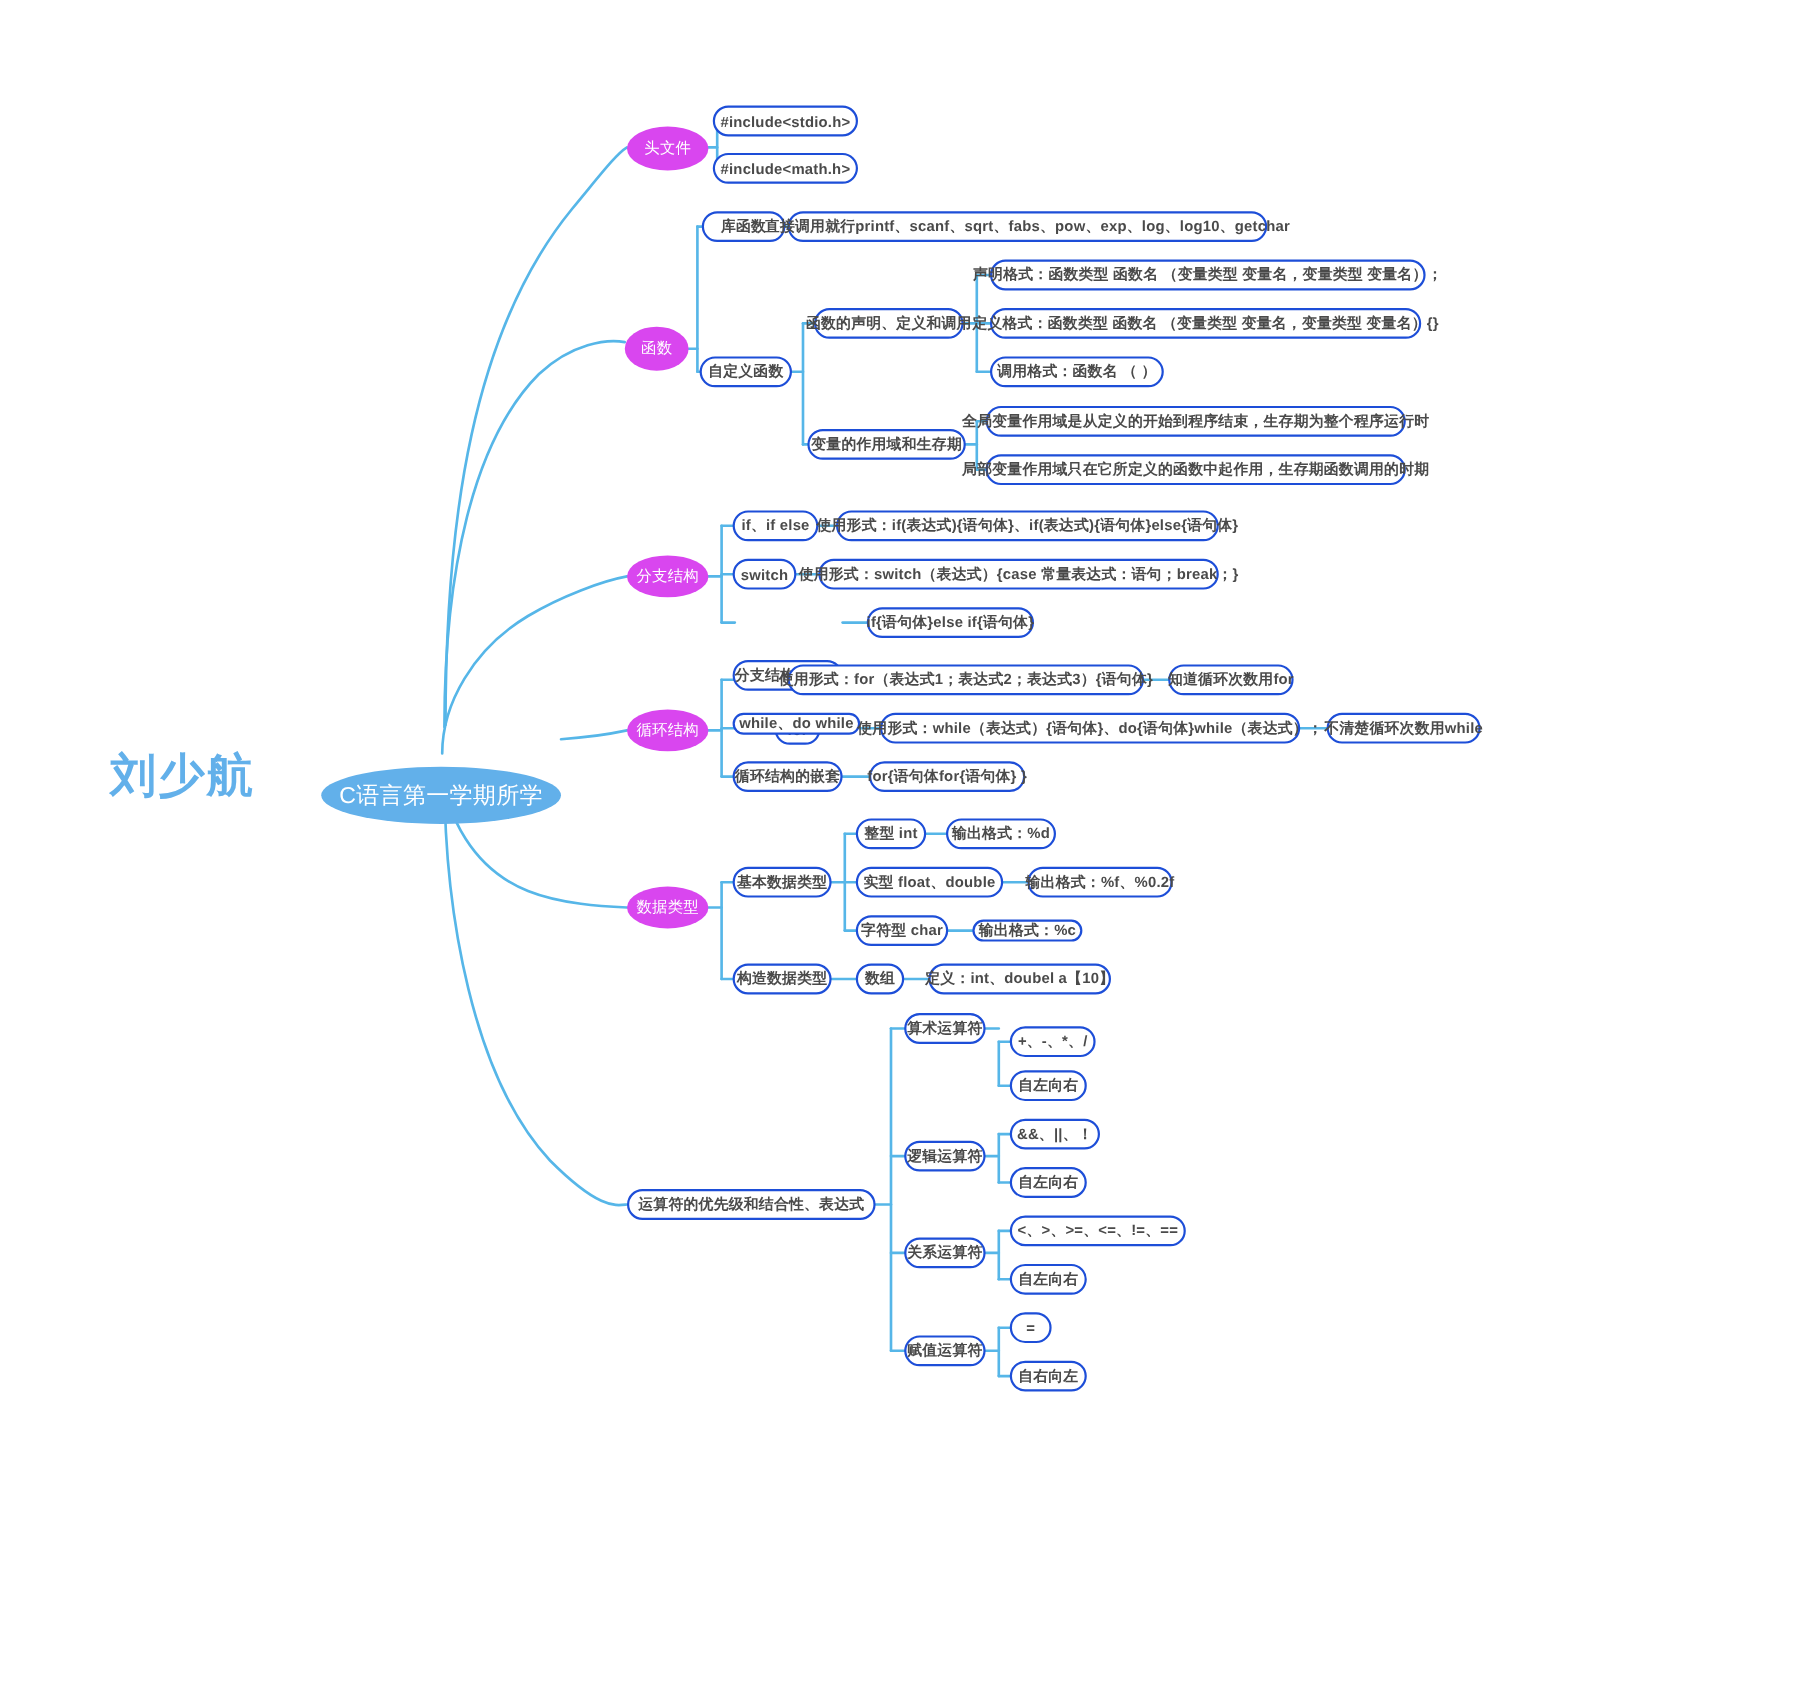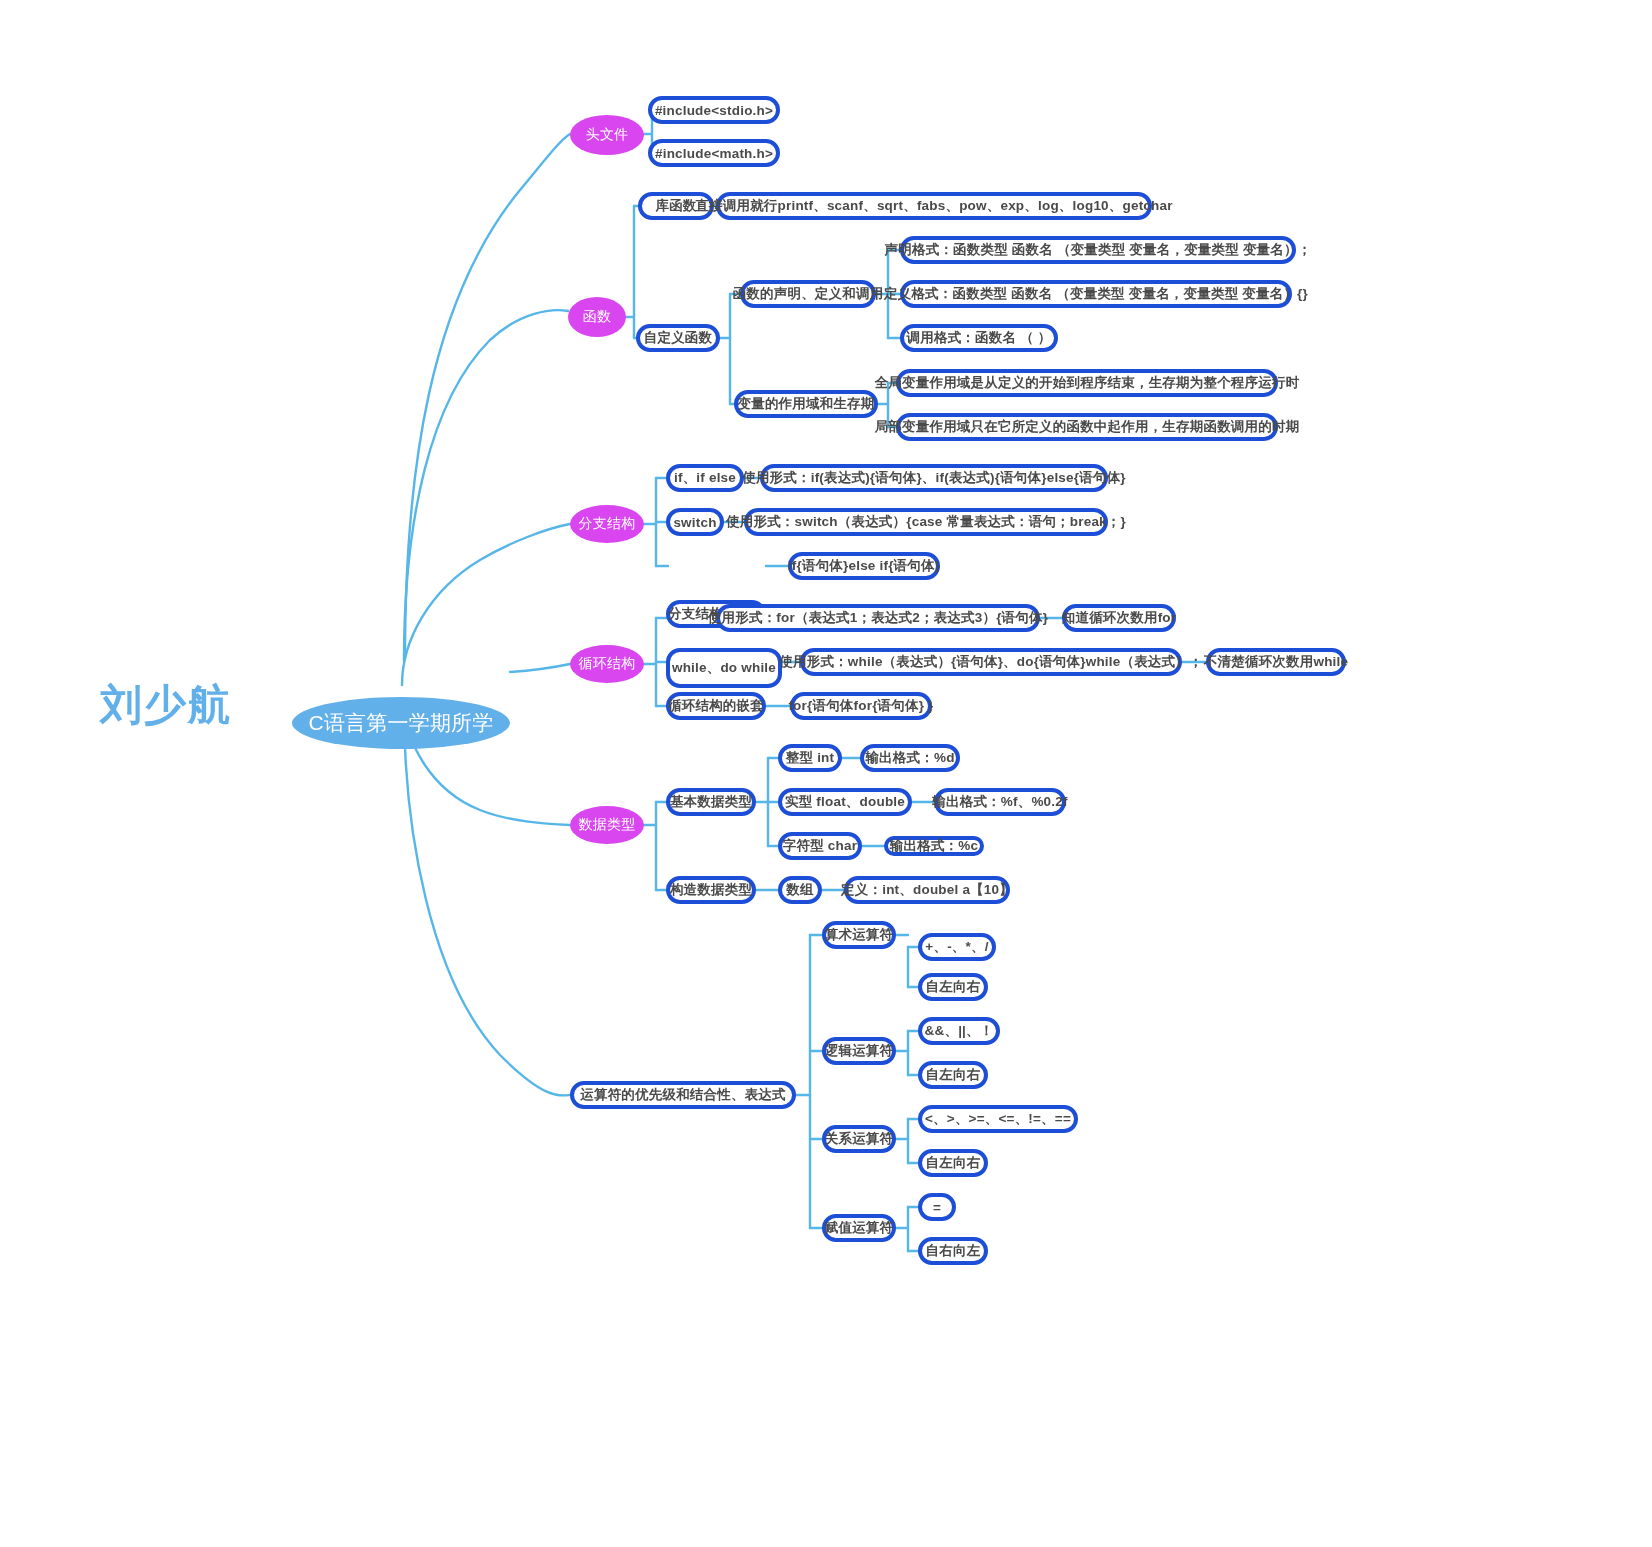--- a/index.html
+++ b/index.html
@@ -49,21 +49,21 @@
   .lvl1 {
     background: #d946ef;
     border-radius: 50%;
     color: #ffffff;
     font-size: 14px;
     font-weight: normal;
   }
   
   .pill {
     background: #ffffff;
-    border: 4px solid #1d4ed8;
+    border: 2px solid #1d4ed8;
     border-radius: 14px;
     font-size: 13.5px;
     padding: 0 10px;
   }
   .owner-label {
     position: absolute;
     color: #62b0ea;
     font-size: 42px;
     font-weight: bold;
     letter-spacing: 2px;
@@ -202,21 +202,21 @@
       <div class="node pill" style="left: 666px; top: 464px; width: 78px; height: 28px;">if、if else</div>
       <div class="node pill" style="left: 760px; top: 464px; width: 348px; height: 28px;">使用形式：if(表达式){语句体}、if(表达式){语句体}else{语句体}</div>
       <div class="node pill" style="left: 666px; top: 508px; width: 58px; height: 28px;">switch</div>
       <div class="node pill" style="left: 744px; top: 508px; width: 364px; height: 28px;">使用形式：switch（表达式）{case 常量表达式：语句；break；}</div>
       <div class="node pill" style="left: 666px; top: 552px; width: 100px; height: 28px; margin-top: 48px;">分支结构的嵌套</div>
       <div class="node pill" style="left: 788px; top: 552px; width: 152px; height: 28px;">if{语句体}else if{语句体}</div>
       <div class="node lvl1" style="left: 570px; top: 645px; width: 74px; height: 38px;">循环结构</div>
       <div class="node pill" style="left: 704px; top: 604px; width: 42px; height: 28px; margin-top: 45px;">for</div>
       <div class="node pill" style="left: 716px; top: 604px; width: 324px; height: 28px;">使用形式：for（表达式1；表达式2；表达式3）{语句体}</div>
       <div class="node pill" style="left: 1062px; top: 604px; width: 114px; height: 28px;">知道循环次数用for</div>
-      <div class="node pill" style="left: 666px; top: 648px; width: 116px; height: 40px;">while、do while</div>
+      <div class="node pill" style="left: 666px; top: 648px; width: 116px; height: 20px;">while、do while</div>
       <div class="node pill" style="left: 800px; top: 648px; width: 382px; height: 28px;">使用形式：while（表达式）{语句体}、do{语句体}while（表达式）；</div>
       <div class="node pill" style="left: 1206px; top: 648px; width: 140px; height: 28px;">不清楚循环次数用while</div>
       <div class="node pill" style="left: 666px; top: 692px; width: 100px; height: 28px;">循环结构的嵌套</div>
       <div class="node pill" style="left: 790px; top: 692px; width: 142px; height: 28px;">for{语句体for{语句体} }</div>
       <div class="node lvl1" style="left: 570px; top: 806px; width: 74px; height: 38px;">数据类型</div>
       <div class="node pill" style="left: 666px; top: 788px; width: 90px; height: 28px;">基本数据类型</div>
       <div class="node pill" style="left: 778px; top: 744px; width: 64px; height: 28px;">整型 int</div>
       <div class="node pill" style="left: 860px; top: 744px; width: 100px; height: 28px;">输出格式：%d</div>
       <div class="node pill" style="left: 778px; top: 788px; width: 134px; height: 28px;">实型 float、double</div>
       <div class="node pill" style="left: 934px; top: 788px; width: 132px; height: 28px;">输出格式：%f、%0.2f</div>

